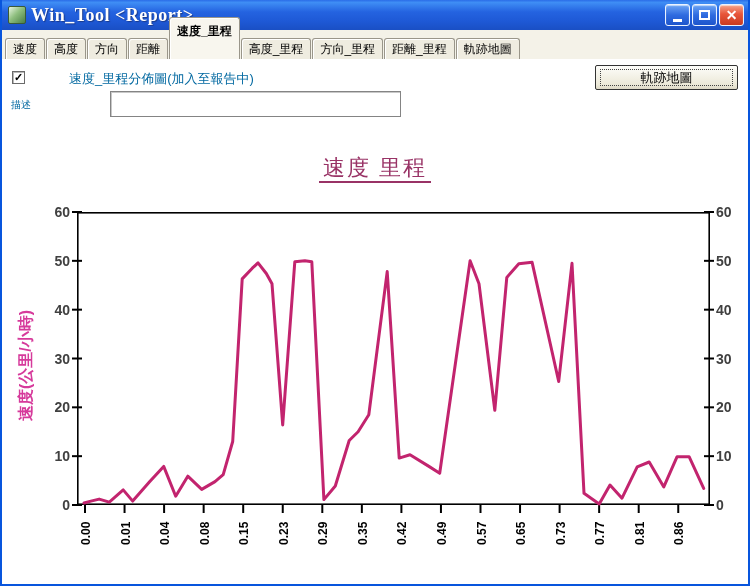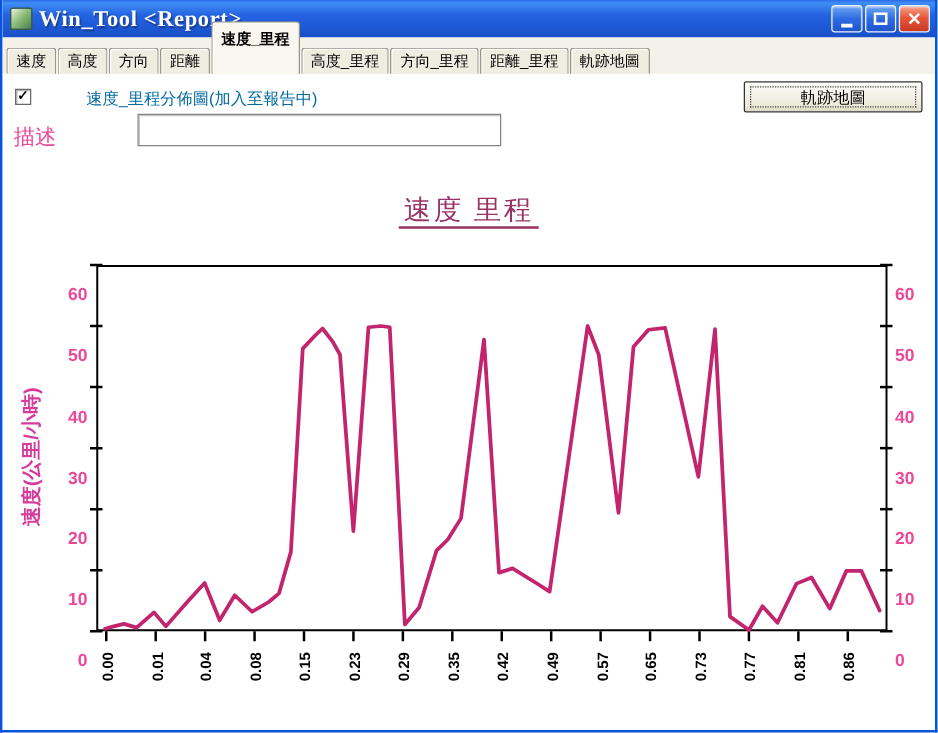--- a/index.html
+++ b/index.html
@@ -48,34 +48,34 @@
     background:#fff; border:1px solid #6a6a6a;
     box-shadow:inset 1px 1px 0 #b8b8b8; font-size:11px; line-height:11px;
     text-align:center; color:#000; font-weight:bold; cursor:pointer; }
   .cb-label { position:absolute; left:29px; top:10px; font-size:13px; color:#0369a1;margin-left:38px; }
   .gen-btn { position:absolute; right:10px; top:5px; width:143px; height:25px;
     background:linear-gradient(to bottom,#fdfdfa 0%,#ece9d8 80%,#ddd9c6 100%);
     border:1px solid #333333; border-radius:2px; cursor:pointer;
     display:flex; align-items:center; justify-content:center; }
   .gen-btn-inner { width:133px; height:17px; border:1px dotted #444;
     display:flex; align-items:center; justify-content:center; font-size:13px; color:#000; }
-  .desc-label { position:absolute; left:9px; top:38px; font-size:17px; color:#ec4899; }
+  .desc-label { position:absolute; left:9px; top:38px; font-size:10px; color:#0369a1; }
   .desc-input { position:absolute; left:108px; top:31px; width:291px; height:26px;
     background:#ffffff; border:1px solid #848484;
     box-shadow:inset 1px 1px 0 #c8c8c8; font-size:13px; padding:2px 4px;
     font-family:"Liberation Sans", sans-serif; }
 
   
   .chart-title { position:absolute; left:0; top:93px; width:100%; text-align:center; }
   .chart-title span { font-size:22px; font-weight:normal; color:#993366;
     border-bottom:2px solid #993366; padding:0 4px 1px 4px; letter-spacing:2px; }
 
   .plot-svg { position:absolute; left:75px; top:152px; overflow:visible; }
 
-  .ylab { position:absolute; width:32px; font-size:14px; font-weight:bold; color:#ec4899;margin-top:23px; }
+  .ylab { position:absolute; width:32px; font-size:14px; font-weight:bold; color:#404040; }
   .ylab.left { left:36px; text-align:right; }
   .ylab.right { left:714px; text-align:left; }
 
   .xlab { position:absolute; font-size:12px; font-weight:bold; color:#000;
     white-space:nowrap; transform:rotate(-90deg); transform-origin:0 0; line-height:13px; }
 
   .yaxis-title { position:absolute; left:-56px; top:295px; width:160px; text-align:center;
     transform:rotate(-90deg); font-size:16px; font-weight:bold; color:#d63a9b;
     white-space:nowrap; }
   .xaxis-title { position:absolute; left:0; top:486px; width:100%; text-align:center;

